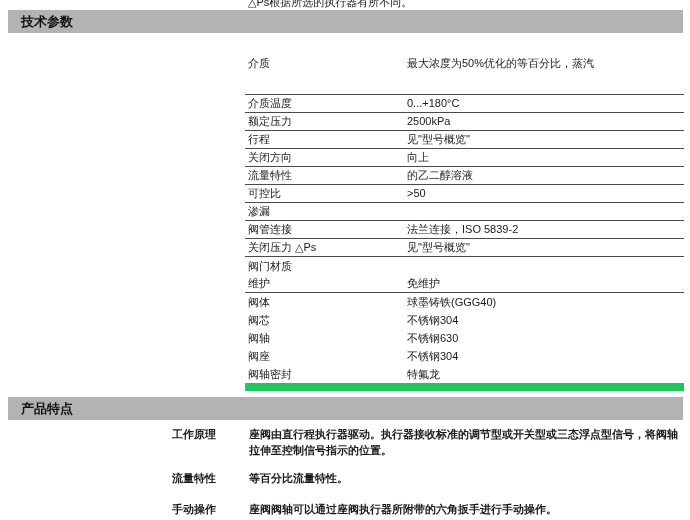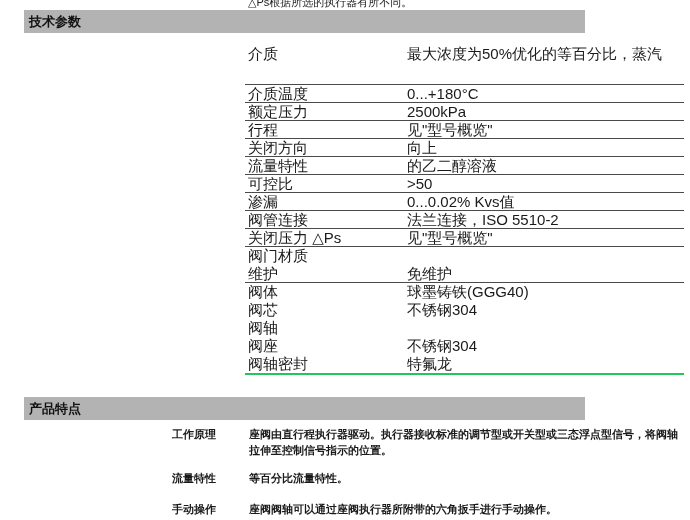--- a/index.html
+++ b/index.html
@@ -10,31 +10,31 @@
     background:#ffffff;
     font-family:"Liberation Sans","DejaVu Sans",sans-serif;
     color:#1a1a1a;
   }
   .note {
     position:absolute; left:248px; top:-4px;
     font-size:11px; line-height:12px; color:#222;
     white-space:nowrap;
   }
   .section-bar {
-    position:absolute; left:24px; width:561px; height:23px;
+    position:absolute; left:8px; width:675px; height:23px;
     background:#b3b3b3;
     font-size:13px; font-weight:600; line-height:23px;
-    padding-left:5px; color:#111;
+    padding-left:13px; color:#111;
   }
   #bar-tech { top:10px; }
   #bar-feat { top:397px; }
   .spec-table {
-    position:absolute; left:245px; top:41px; width:439px;
-    border-bottom:2px solid #22c55e;
-    font-size:15px;
+    position:absolute; left:245px; top:51px; width:439px;
+    border-bottom:8px solid #22c55e;
+    font-size:11px;
   }
   .trow { display:flex; height:18px; line-height:18px; }
   .trow.sep { border-bottom:1px solid #4a4a4a; height:18px; line-height:17px; }
   .trow.first { height:44px; line-height:19px; padding-top:3px; }
   .tlabel { width:162px; padding-left:3px; flex:none; }
   .tval { flex:1; white-space:nowrap; }
   .features {
     position:absolute; left:172px; top:426px; width:512px;
     font-size:11px;
   }
@@ -78,25 +78,24 @@
   <div class="trow sep">
     <div class="tlabel">流量特性</div>
     <div class="tval">的乙二醇溶液</div>
   </div>
   <div class="trow sep">
     <div class="tlabel">可控比</div>
     <div class="tval">&gt;50</div>
   </div>
   <div class="trow sep">
     <div class="tlabel">渗漏</div>
-    <div class="tval">0...0.02% Kvs值</div>
   </div>
   <div class="trow sep">
     <div class="tlabel">阀管连接</div>
-    <div class="tval">法兰连接，ISO 5510-2</div>
+    <div class="tval">法兰连接，ISO 5839-2</div>
   </div>
   <div class="trow sep">
     <div class="tlabel">关闭压力 △Ps</div>
     <div class="tval">见"型号概览"</div>
   </div>
   <div class="trow">
     <div class="tlabel">阀门材质</div>
     <div class="tval"></div>
   </div>
   <div class="trow sep">
@@ -106,20 +105,21 @@
   <div class="trow">
     <div class="tlabel">阀体</div>
     <div class="tval">球墨铸铁(GGG40)</div>
   </div>
   <div class="trow">
     <div class="tlabel">阀芯</div>
     <div class="tval">不锈钢304</div>
   </div>
   <div class="trow">
     <div class="tlabel">阀轴</div>
+    <div class="tval">不锈钢630</div>
   </div>
   <div class="trow">
     <div class="tlabel">阀座</div>
     <div class="tval">不锈钢304</div>
   </div>
   <div class="trow">
     <div class="tlabel">阀轴密封</div>
     <div class="tval">特氟龙</div>
   </div>
 </div>

